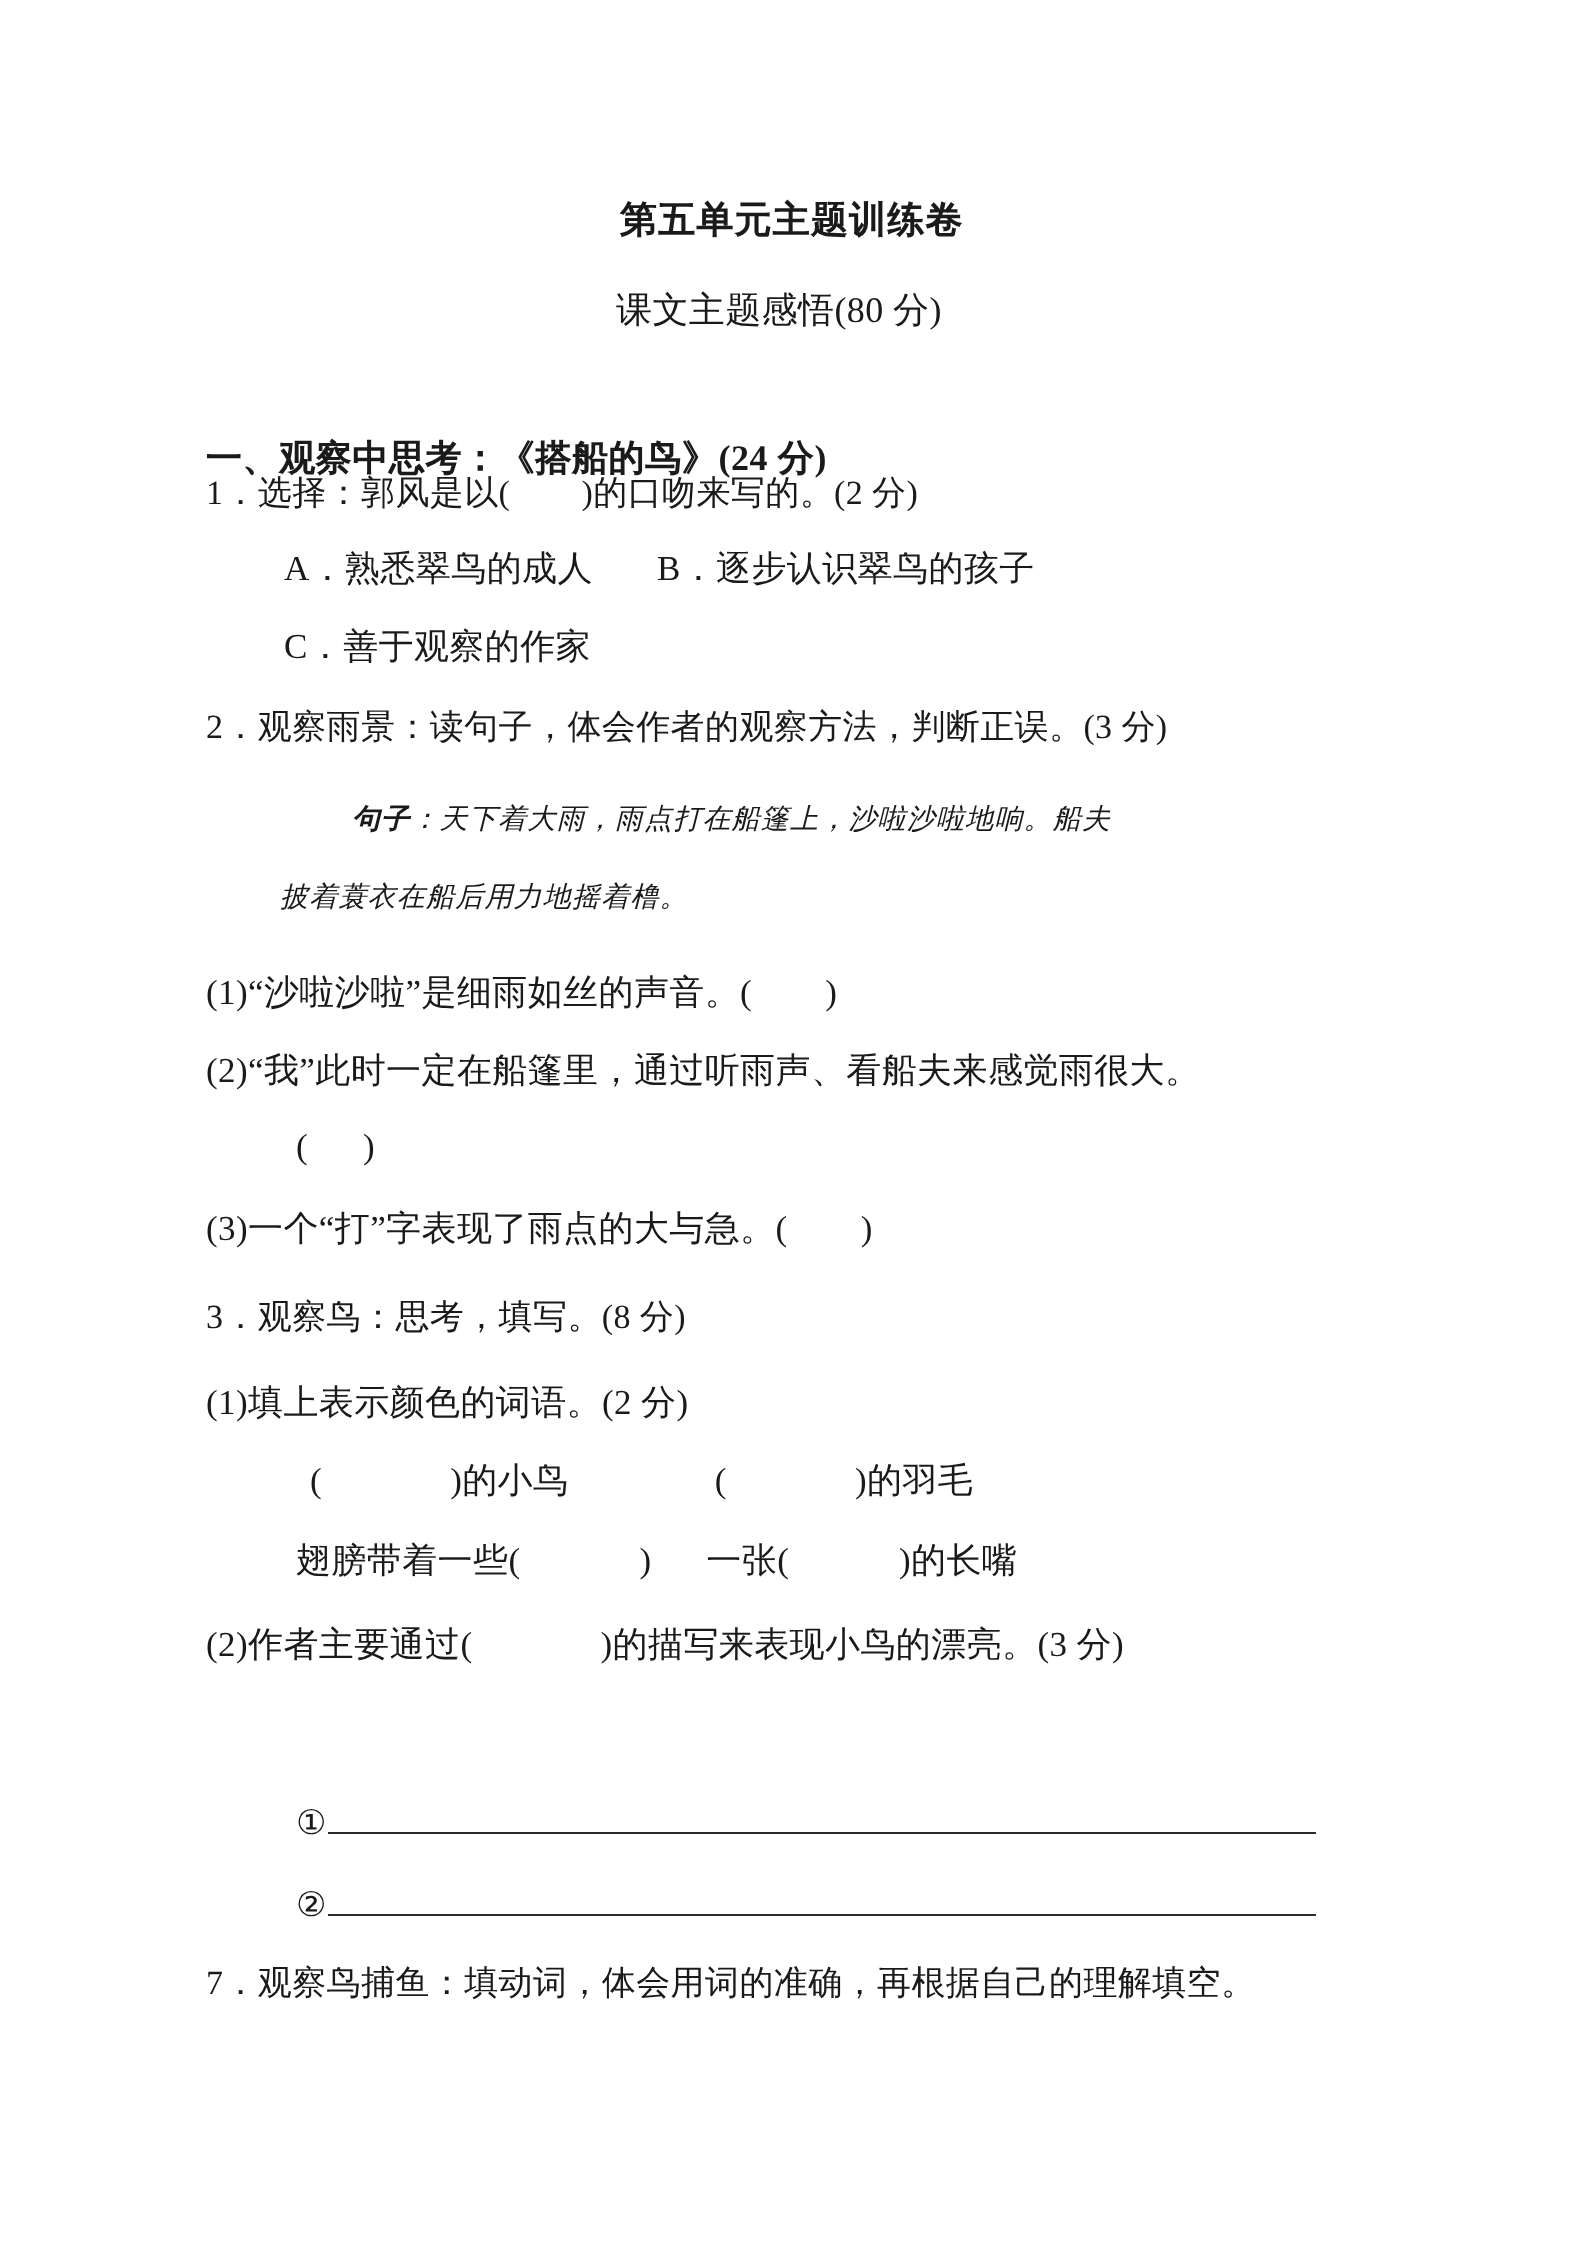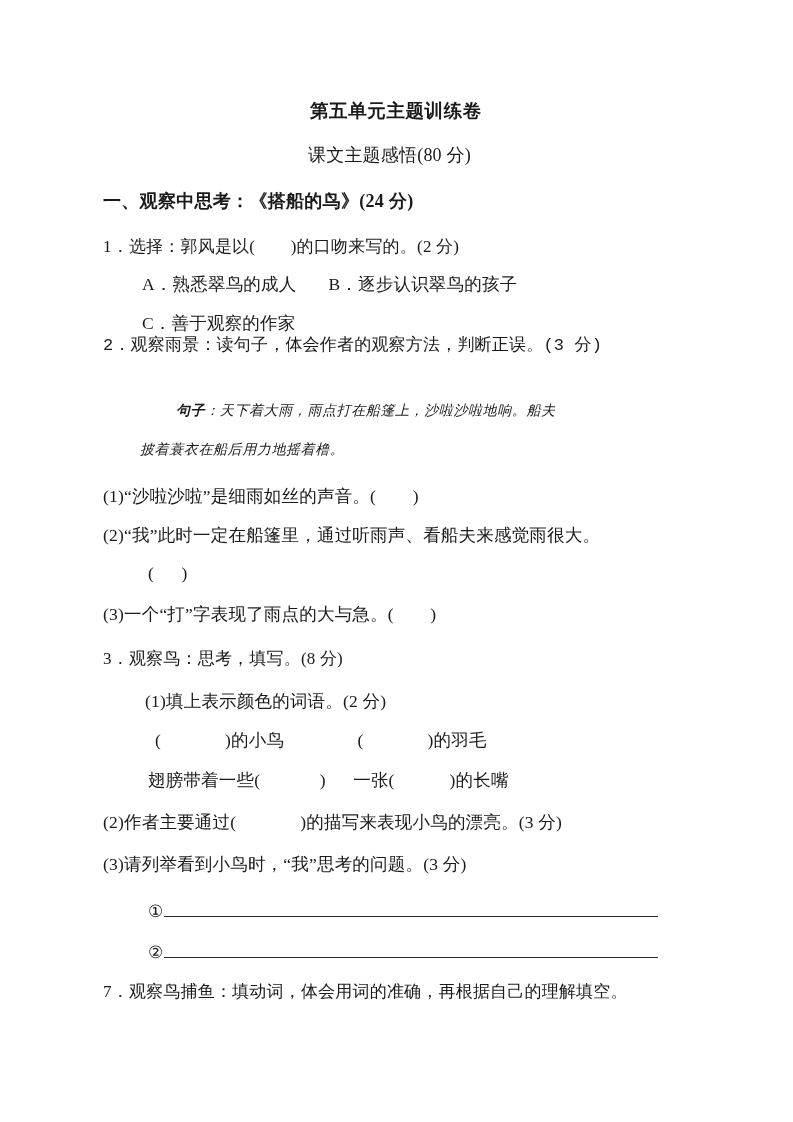--- a/index.html
+++ b/index.html
@@ -36,20 +36,21 @@
     font-weight: bold;
     letter-spacing: 0.6px;
   }
   .subtitle {
     font-size: 18px;
   }
   .qhead {
     font-size: 18px;
     font-weight: bold;
     letter-spacing: 0.3px;
+    margin-top: 28px;
   }
   .qnum {
     font-size: 17px;
   }
   .indent-opt {
     font-size: 17.5px;
   }
   
   .quote {
     font-family: "Liberation Serif", "DejaVu Serif", serif;
@@ -94,45 +95,44 @@
   <div class="line subtitle" style="left:308px; top:146px;text-align:right;">课文主题感悟(80 分)</div>
 
   <div class="line qhead" style="left:103px; top:192px;">一、观察中思考：《搭船的鸟》(24 分)</div>
 
   <div class="line qnum" style="left:103px; top:238px;">1．选择：郭风是以(        )的口吻来写的。(2 分)</div>
 
   <div class="line indent-opt" style="left:142px; top:276px;">A．熟悉翠鸟的成人       B．逐步认识翠鸟的孩子</div>
 
   <div class="line indent-opt" style="left:142px; top:315px;">C．善于观察的作家</div>
 
-  <div class="line qnum" style="left:103px; top:337px;font-family:Liberation Mono, monospace;">2．观察雨景：读句子，体会作者的观察方法，判断正误。(3 分)</div>
+  <div class="line qnum" style="left:103px; top:355px;">2．观察雨景：读句子，体会作者的观察方法，判断正误。(3 分)</div>
 
   <div class="line quote" style="left:176px; top:404px;"><span class="quote-label">句子</span><span>：天下着大雨，雨点打在船篷上，沙啦沙啦地响。船夫</span></div>
 
   <div class="line quote" style="left:140px; top:443px;">披着蓑衣在船后用力地摇着橹。</div>
 
   <div class="line sub" style="left:103px; top:488px;">(1)“沙啦沙啦”是细雨如丝的声音。(        )</div>
 
   <div class="line sub" style="left:103px; top:527px;">(2)“我”此时一定在船篷里，通过听雨声、看船夫来感觉雨很大。</div>
 
   <div class="line sub" style="left:148px; top:565px;">(      )</div>
 
   <div class="line sub" style="left:103px; top:606px;">(3)一个“打”字表现了雨点的大与急。(        )</div>
 
   <div class="line qnum" style="left:103px; top:650px;">3．观察鸟：思考，填写。(8 分)</div>
 
-  <div class="line sub" style="left:103px; top:693px;margin-left:42px;">(1)填上表示颜色的词语。(2 分)</div>
+  <div class="line sub" style="left:103px; top:693px;">(1)填上表示颜色的词语。(2 分)</div>
 
   <div class="line sub" style="left:155px; top:732px;">(              )的小鸟                (              )的羽毛</div>
 
   <div class="line sub" style="left:148px; top:772px;">翅膀带着一些(             )      一张(            )的长嘴</div>
 
   <div class="line sub" style="left:103px; top:814px;">(2)作者主要通过(              )的描写来表现小鸟的漂亮。(3 分)</div>
 
-  <div class="line sub" style="left:103px; top:856px;">(3)请列举看到小鸟时，“我”思考的问题。(3 分)</div>
 
   <div class="answer-row" style="left:148px; top:900px; width:524px;">
     <span class="circled">①</span>
     <span class="rule" style="width:494px;"></span>
   </div>
 
   <div class="answer-row" style="left:148px; top:941px; width:524px;">
     <span class="circled">②</span>
     <span class="rule" style="width:494px;"></span>
   </div>

